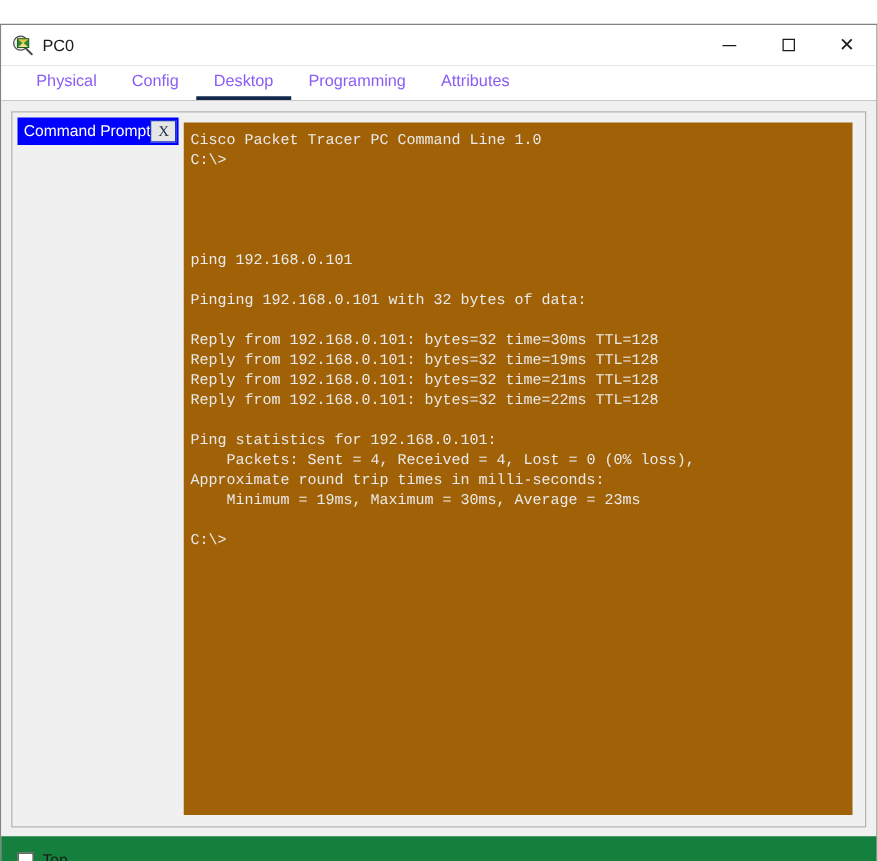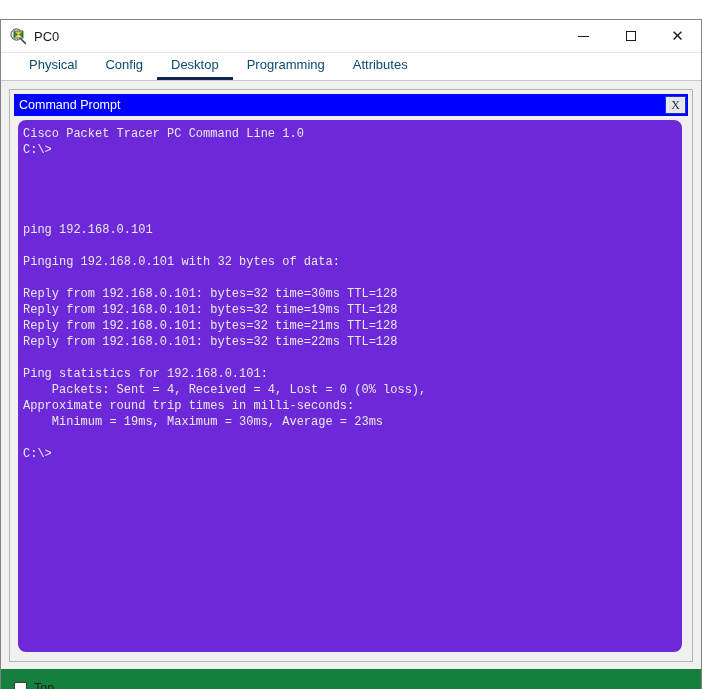--- a/index.html
+++ b/index.html
@@ -99,21 +99,21 @@
     align-items: flex-end;
     border-bottom: 1px solid #c8c8c8;
   }
   .tabs {
     display: flex;
     align-items: flex-end;
     gap: 0px;
   }
   .tab {
     font-size: 13px;
-    color: #0c4a6e;
+    color: #8b5cf6;
     padding: 0 14px 4px 14px;
     white-space: nowrap;
     border-bottom: 3px solid transparent;
     line-height: 16px;
     text-align: right;
   }
   .tab.active {
     border-bottom-color: #12294d;
   }
 
@@ -136,21 +136,20 @@
     display: flex;
     flex-direction: column;
     min-height: 0;
     margin-bottom: 7px;
   }
 
   
   .cmd-window {
     flex: 1 1 auto;
     display: flex;
-    flex-direction: column;
     min-height: 0;
     background: #f0f0f0;
   }
   .cmd-titlebar {
     height: 22px;
     background: #0000ff;
     display: flex;
     align-items: center;
     justify-content: space-between;
     padding: 0 2px 0 5px;
@@ -179,31 +178,30 @@
   .terminal-outer {
     flex: 1 1 auto;
     background: #f0f0f0;
     padding: 4px 6px 5px 4px;
     box-sizing: border-box;
     display: flex;
     min-height: 0;
   }
   .terminal {
     flex: 1 1 auto;
-    background: #6d28d9;
+    background: #a16207;
     color: #eaeaea;
     font-family: "Liberation Mono", "DejaVu Sans Mono", monospace;
     font-size: 12px;
     line-height: 16px;
     padding: 6px 0 0 5px;
     box-sizing: border-box;
     overflow: hidden;
     white-space: pre;
     min-height: 0;
-    border-radius: 8px;
   }
 
   
   .footer {
     height: 38px;
     flex: 0 0 auto;
     background: #15803d;
     display: flex;
     align-items: center;
     padding: 0 10px 0 13px;

